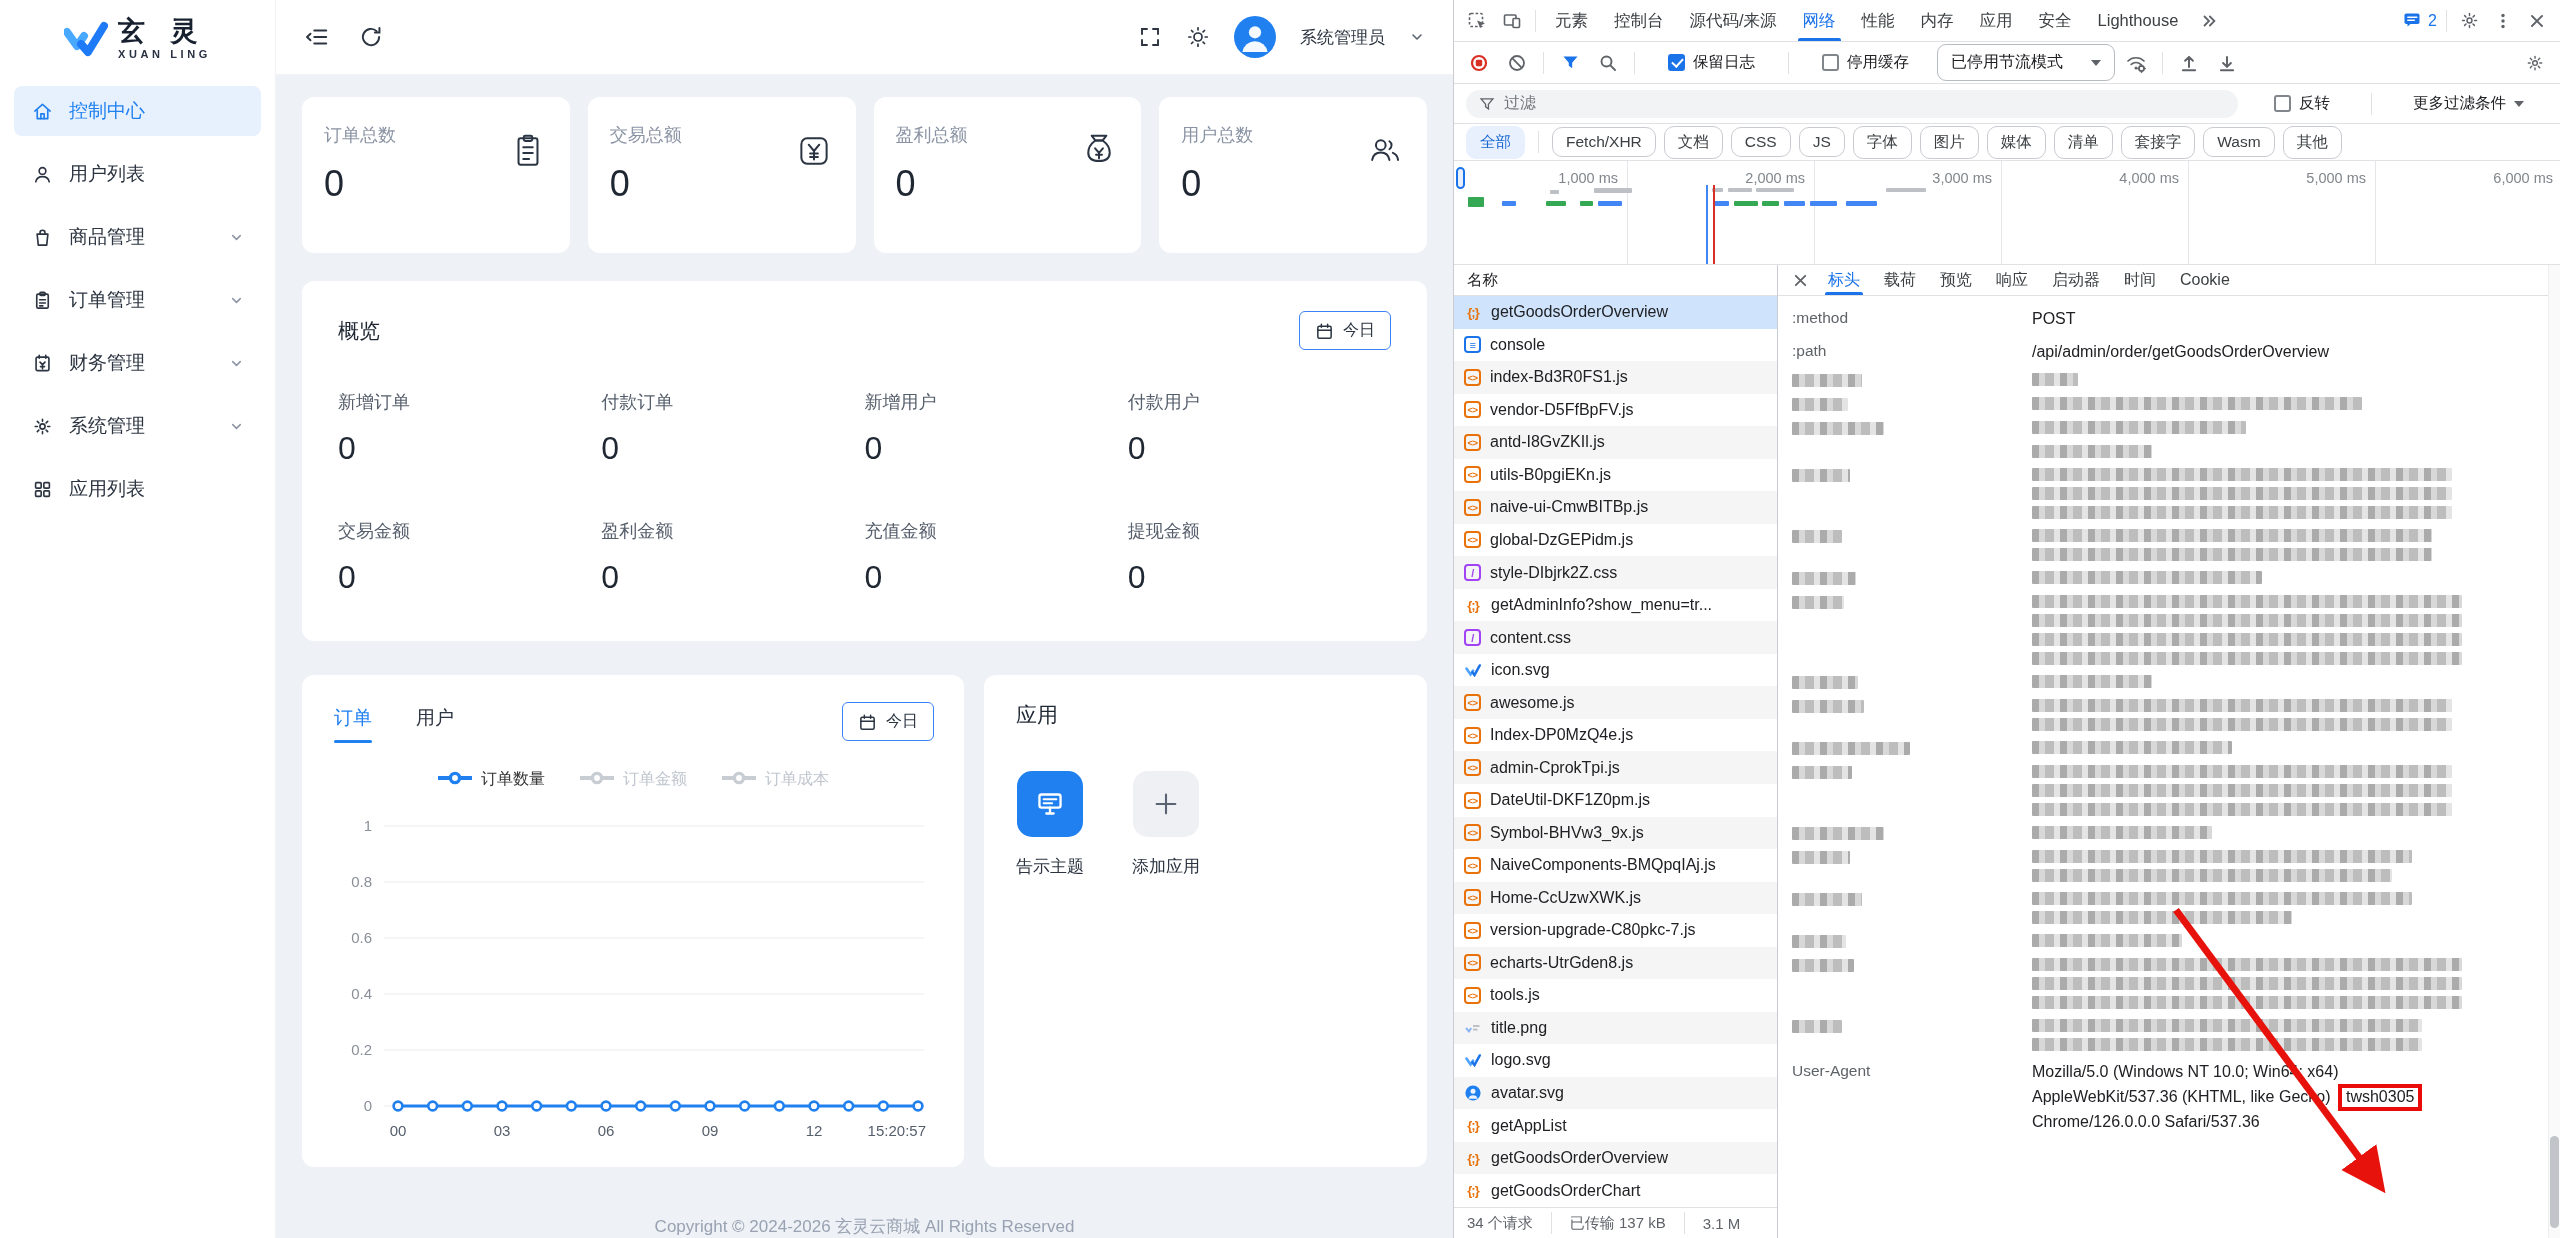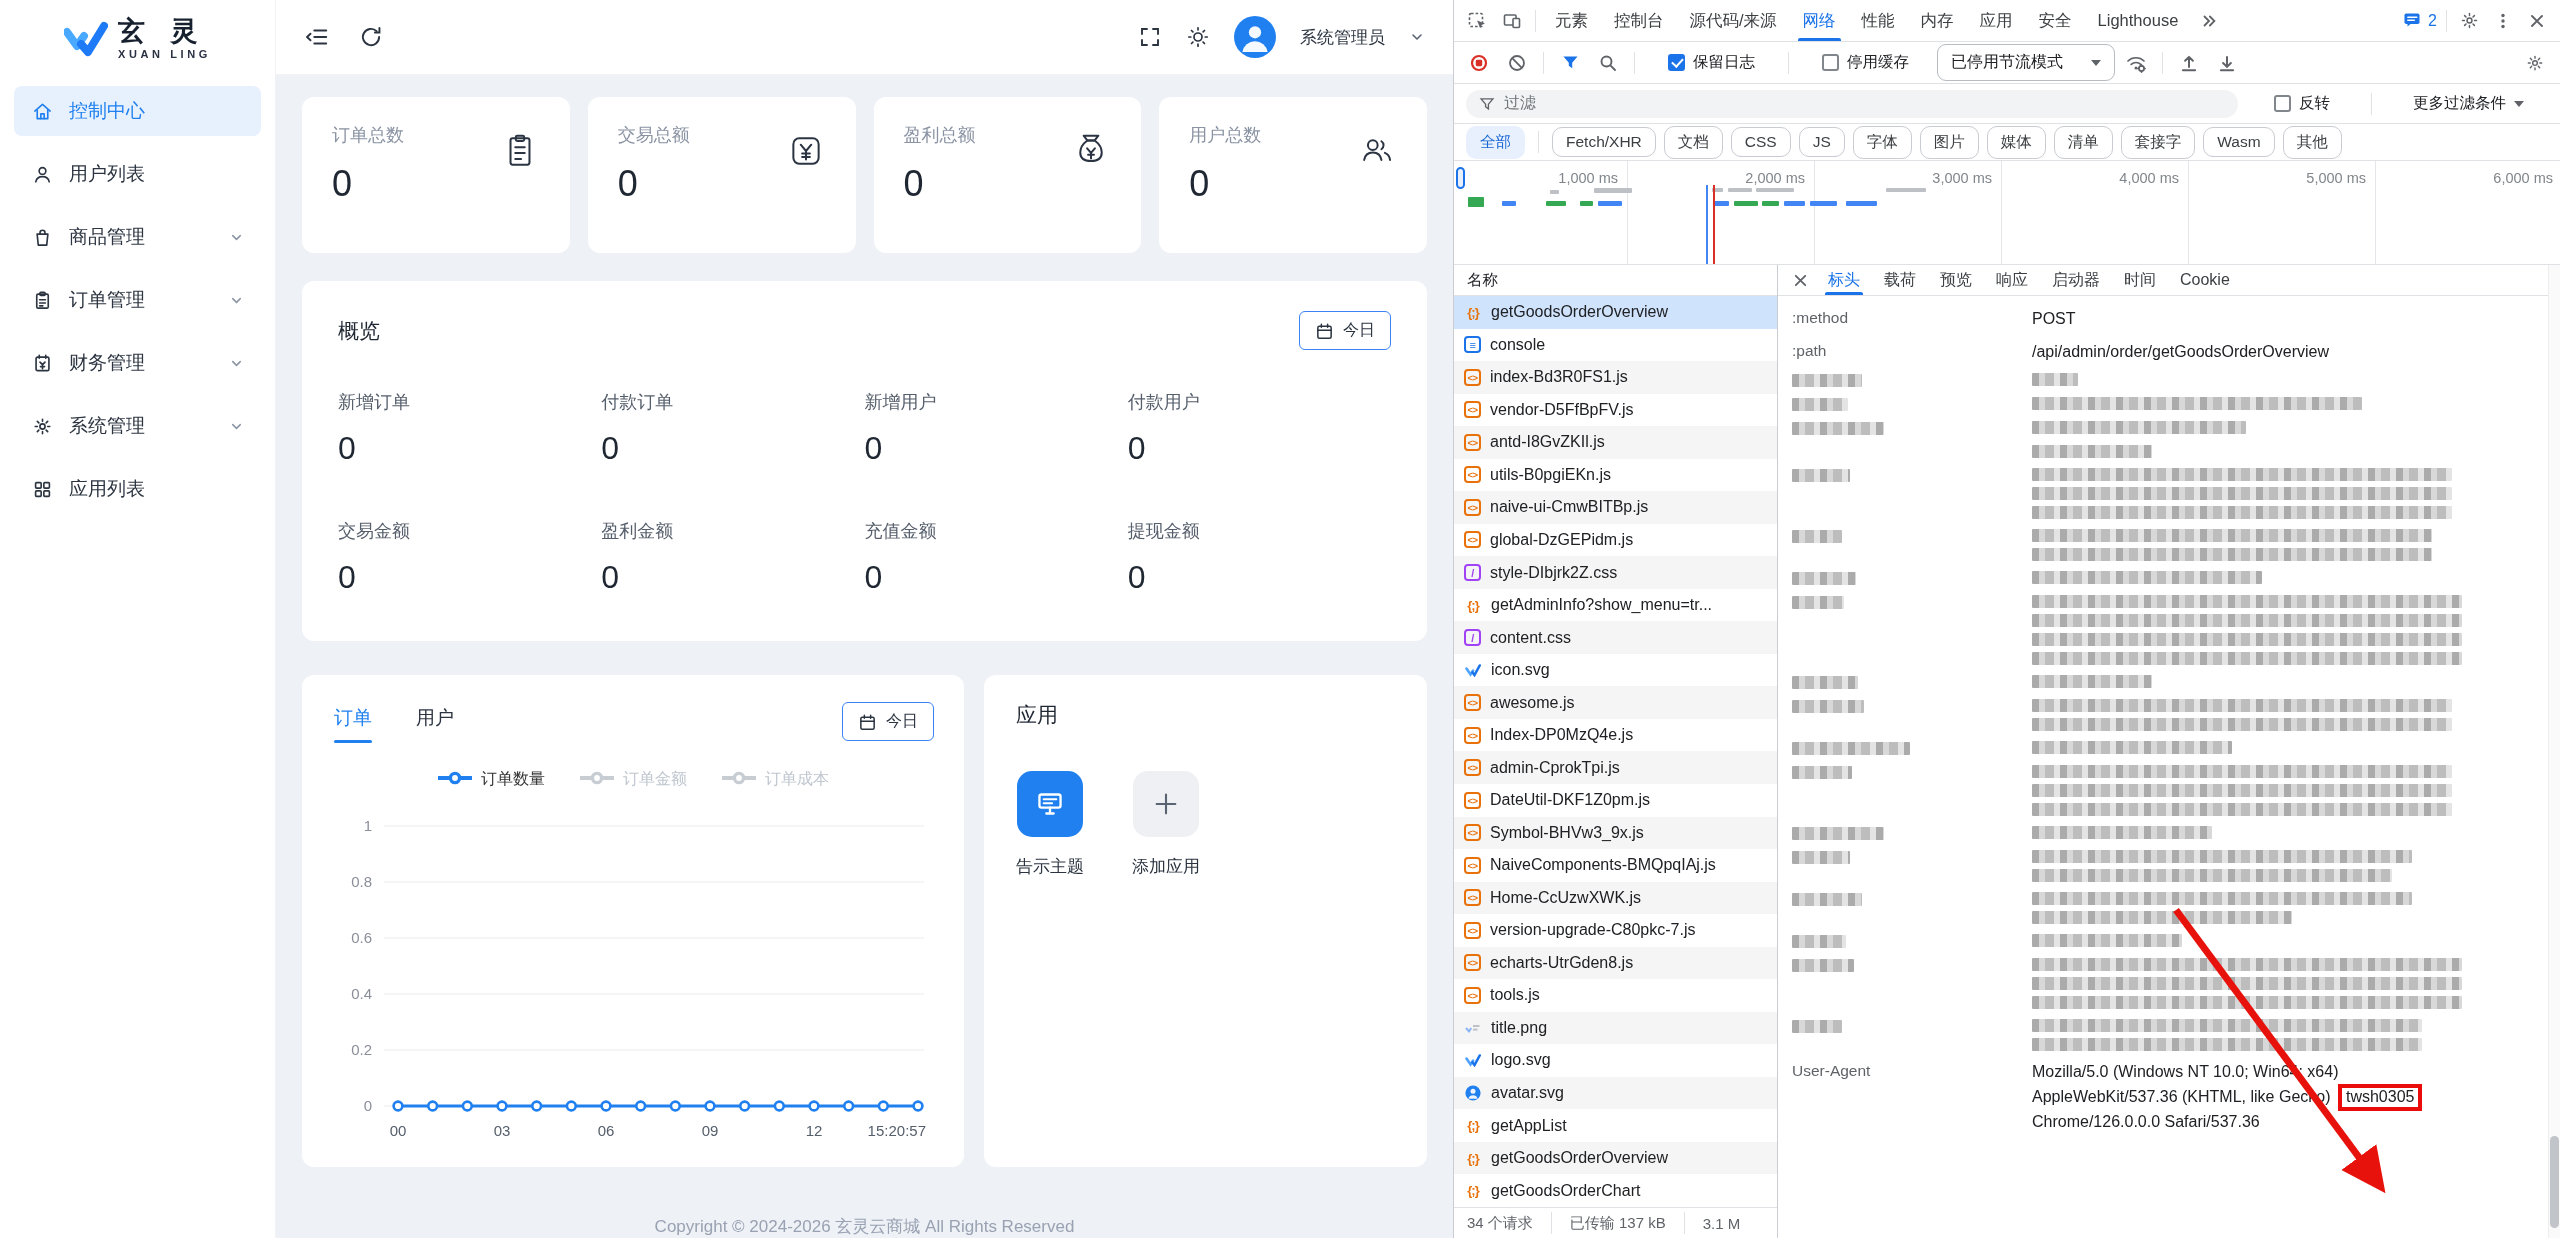--- a/index.html
+++ b/index.html
@@ -20,21 +20,21 @@
   .menu-item.active .mi-icon{color:#2080f0}
   .menu-item .chev{margin-left:auto;color:#8a93a3;display:flex}
   .main{flex:1;display:flex;flex-direction:column;background:#eef1f5;min-width:0}
   .topbar{height:75px;background:#fff;display:flex;align-items:center;padding:0 28px;gap:28px;border-bottom:1px solid #f2f3f5;flex:none}
   .tb-icon{color:#2b3440;display:flex;cursor:pointer}
   .tb-right{margin-left:auto;display:flex;align-items:center;gap:24px}
   .avatar{width:42px;height:42px;border-radius:50%;background:#2080f0;display:flex;align-items:center;justify-content:center;overflow:hidden}
   .user-name{font-size:17px;color:#2b3440}
   .content{flex:1;padding:22px 26px 0;overflow:hidden}
   .stats{display:flex;gap:18px;height:156px}
-  .stat-card{flex:1;background:#fff;border-radius:12px;padding:26px 30px;display:flex;justify-content:space-between;align-items:flex-start}
+  .stat-card{flex:1;background:#fff;border-radius:12px;padding:26px 22px;display:flex;justify-content:space-between;align-items:flex-start}
   .stat-label{font-size:18px;color:#8a93a3}
   .stat-value{font-size:36px;color:#1f2733;margin-top:16px}
   .stat-icon{color:#2b3442;margin-top:8px;display:flex}
   .panel{background:#fff;border-radius:12px}
   .overview{margin-top:28px;height:360px;padding:30px 36px}
   .panel-head{display:flex;align-items:center;justify-content:space-between}
   .panel-title{font-size:21px;font-weight:400;color:#1f2733}
   .date-btn{display:flex;align-items:flex-end;gap:9px;border:1px solid #3b82f6;border-radius:6px;padding:8px 15px;font-size:16px;color:#2b3440;background:#fff;cursor:pointer}
   .ov-grid{display:grid;grid-template-columns:repeat(4,1fr);margin-top:40px;row-gap:52px}
   .ov-label{font-size:18px;color:#555e6b}

